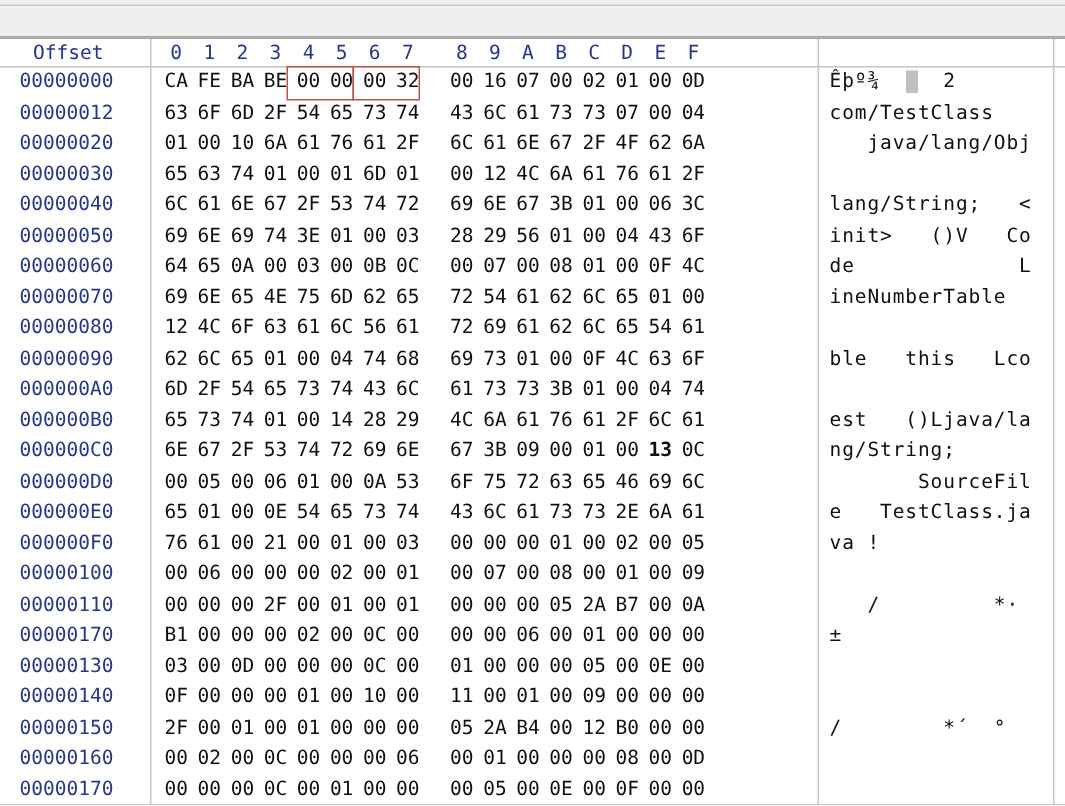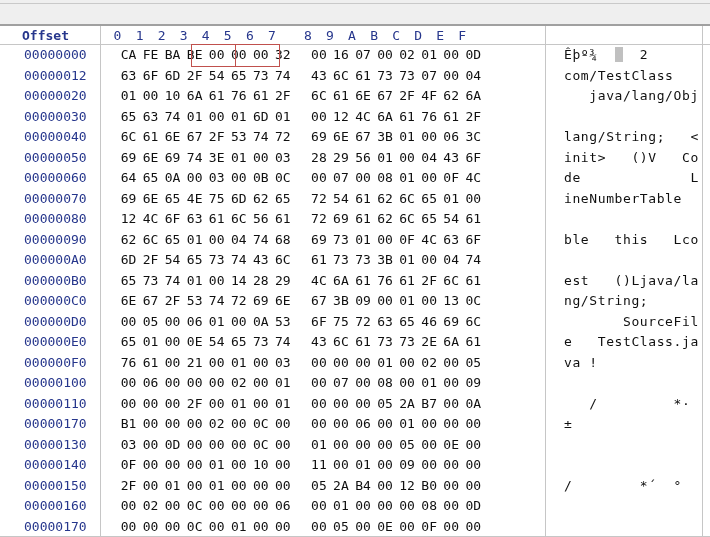--- a/index.html
+++ b/index.html
@@ -73,36 +73,34 @@
     white-space: pre;
     letter-spacing: 0px;
   }
 
   .offhdr {
     color: #26368c;
     left: 22px;
     top: 0;
     font-size: 13px;
     line-height: 19px;
-    font-weight: bold;
   }
   .colhdr {
     color: #26368c;
     top: 0;
     width: 21px;
     text-align: center;
   }
 
   .rows {
     position: relative;
   }
   .row {
     position: relative;
     height: 20.5px;
-    margin-left: 11px;
   }
   .offset {
     position: absolute;
     left: 13px;
     top: 0;
     color: #26368c;
     font-size: 13px;
     line-height: 20.5px;
     white-space: pre;
   }
@@ -424,21 +422,21 @@
         <span class="byte" style="left: 195.2px;">74</span>
         <span class="byte" style="left: 217.25px;">72</span>
         <span class="byte" style="left: 239.3px;">69</span>
         <span class="byte" style="left: 261.35px;">6E</span>
         <span class="byte" style="left: 297.4px;">67</span>
         <span class="byte" style="left: 319.45px;">3B</span>
         <span class="byte" style="left: 341.5px;">09</span>
         <span class="byte" style="left: 363.55px;">00</span>
         <span class="byte" style="left: 385.6px;">01</span>
         <span class="byte" style="left: 407.65px;">00</span>
-        <span class="byte" style="left: 429.7px;">13</span>
+        <span class="byte" style="left: 429.7px; font-weight: bold;">13</span>
         <span class="byte" style="left: 451.75px;">0C</span>
         <span class="ascii">ng/String;</span>
       </div>
       <div class="row">
         <span class="offset">000000D0</span>
         <span class="byte" style="left: 107px;">00</span>
         <span class="byte" style="left: 129.05px;">05</span>
         <span class="byte" style="left: 151.1px;">00</span>
         <span class="byte" style="left: 173.15px;">06</span>
         <span class="byte" style="left: 195.2px;">01</span>

